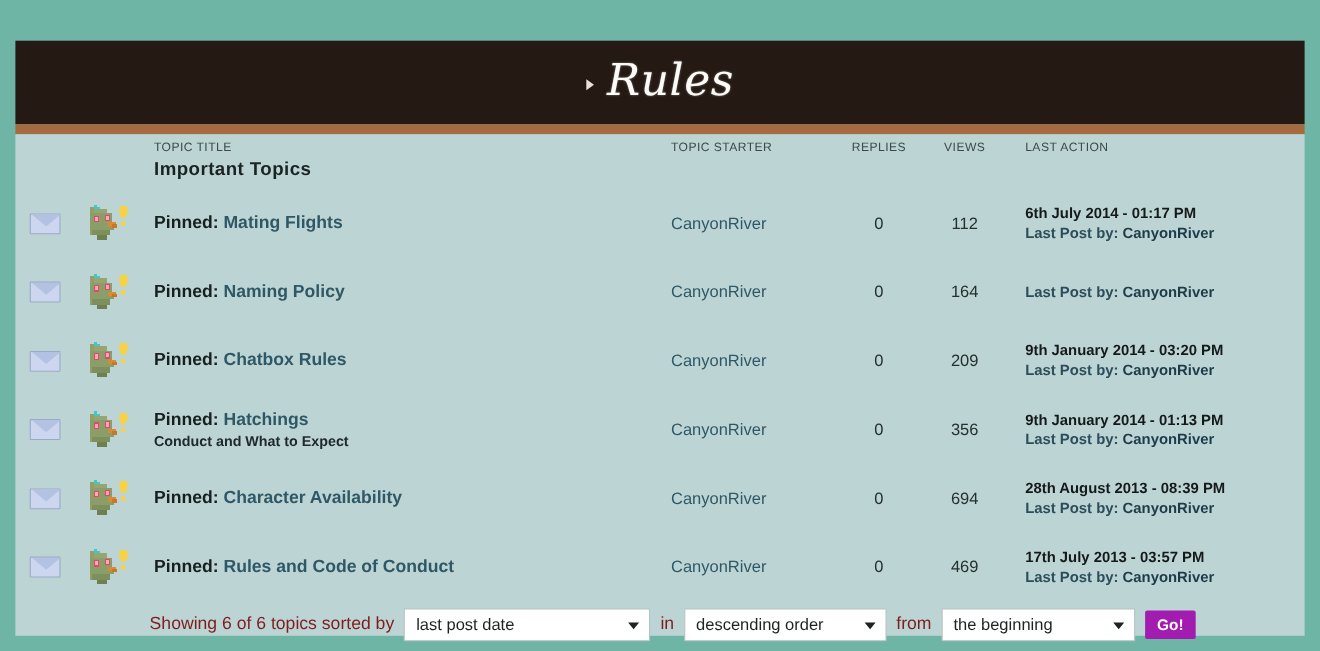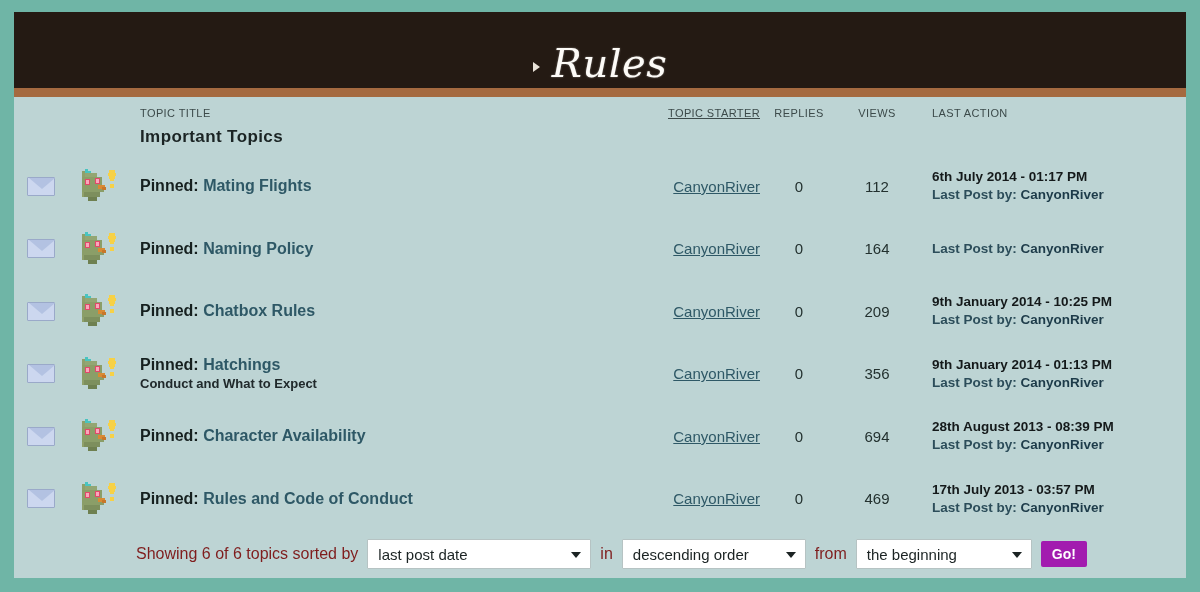--- a/index.html
+++ b/index.html
@@ -24,23 +24,24 @@
     padding: 12px 14px 14px 14px;
     display: flex;
     flex-direction: column;
   }
 
   
   .titlebar {
     height: 76px;
     background: #241a13;
     display: flex;
-    align-items: flex-end;
+    align-items: center;
     justify-content: center;
     flex: 0 0 auto;
+    margin-top: 25px;
   }
 
   .titlebar-inner {
     display: flex;
     align-items: center;
     gap: 12px;
     transform: translateY(-2px);
   }
 
   .title-bullet {
@@ -95,21 +96,21 @@
     font-size: 17px;
     font-weight: bold;
     color: #1b2424;
     padding: 4px 0 8px 0;
   }
 
   
   .c-icon1  { width: 54px;  flex: 0 0 54px;  display: flex; justify-content: center; }
   .c-icon2  { width: 62px;  flex: 0 0 62px;  display: flex; justify-content: center; }
   .c-title  { width: 480px; flex: 0 0 480px; padding-left: 10px; }
-  .c-starter{ width: 150px; flex: 0 0 150px; text-align: right; text-decoration: underline; }
+  .c-starter{ width: 150px; flex: 0 0 150px; text-align: left; }
   .c-replies{ width: 78px;  flex: 0 0 78px;  text-align: center; }
   .c-views  { width: 78px;  flex: 0 0 78px;  text-align: center; }
   .c-last   { flex: 1 1 auto; padding-left: 16px; }
 
   
   .rows { flex: 1 1 auto; }
 
   .row {
     display: flex;
     align-items: center;
@@ -410,21 +411,21 @@
       <div class="topic-title">
         <span class="topic-prefix">Pinned:</span>
         <span class="topic-name">Chatbox Rules</span>
       </div>
 
     </div>
     <div class="c-starter starter">CanyonRiver</div>
     <div class="c-replies num">0</div>
     <div class="c-views num">209</div>
     <div class="c-last">
-      <div class="last-date">9th January 2014 - 10:25 PM</div>
+      <div class="last-date">9th January 2014 - 03:20 PM</div>
       <div class="last-by">
         <span>Last Post by:</span>
         <span class="user">CanyonRiver</span>
       </div>
     </div>
         </div>
         <div class="row">
     <div class="c-icon1">
             <div class="envelope"></div>
           </div>

